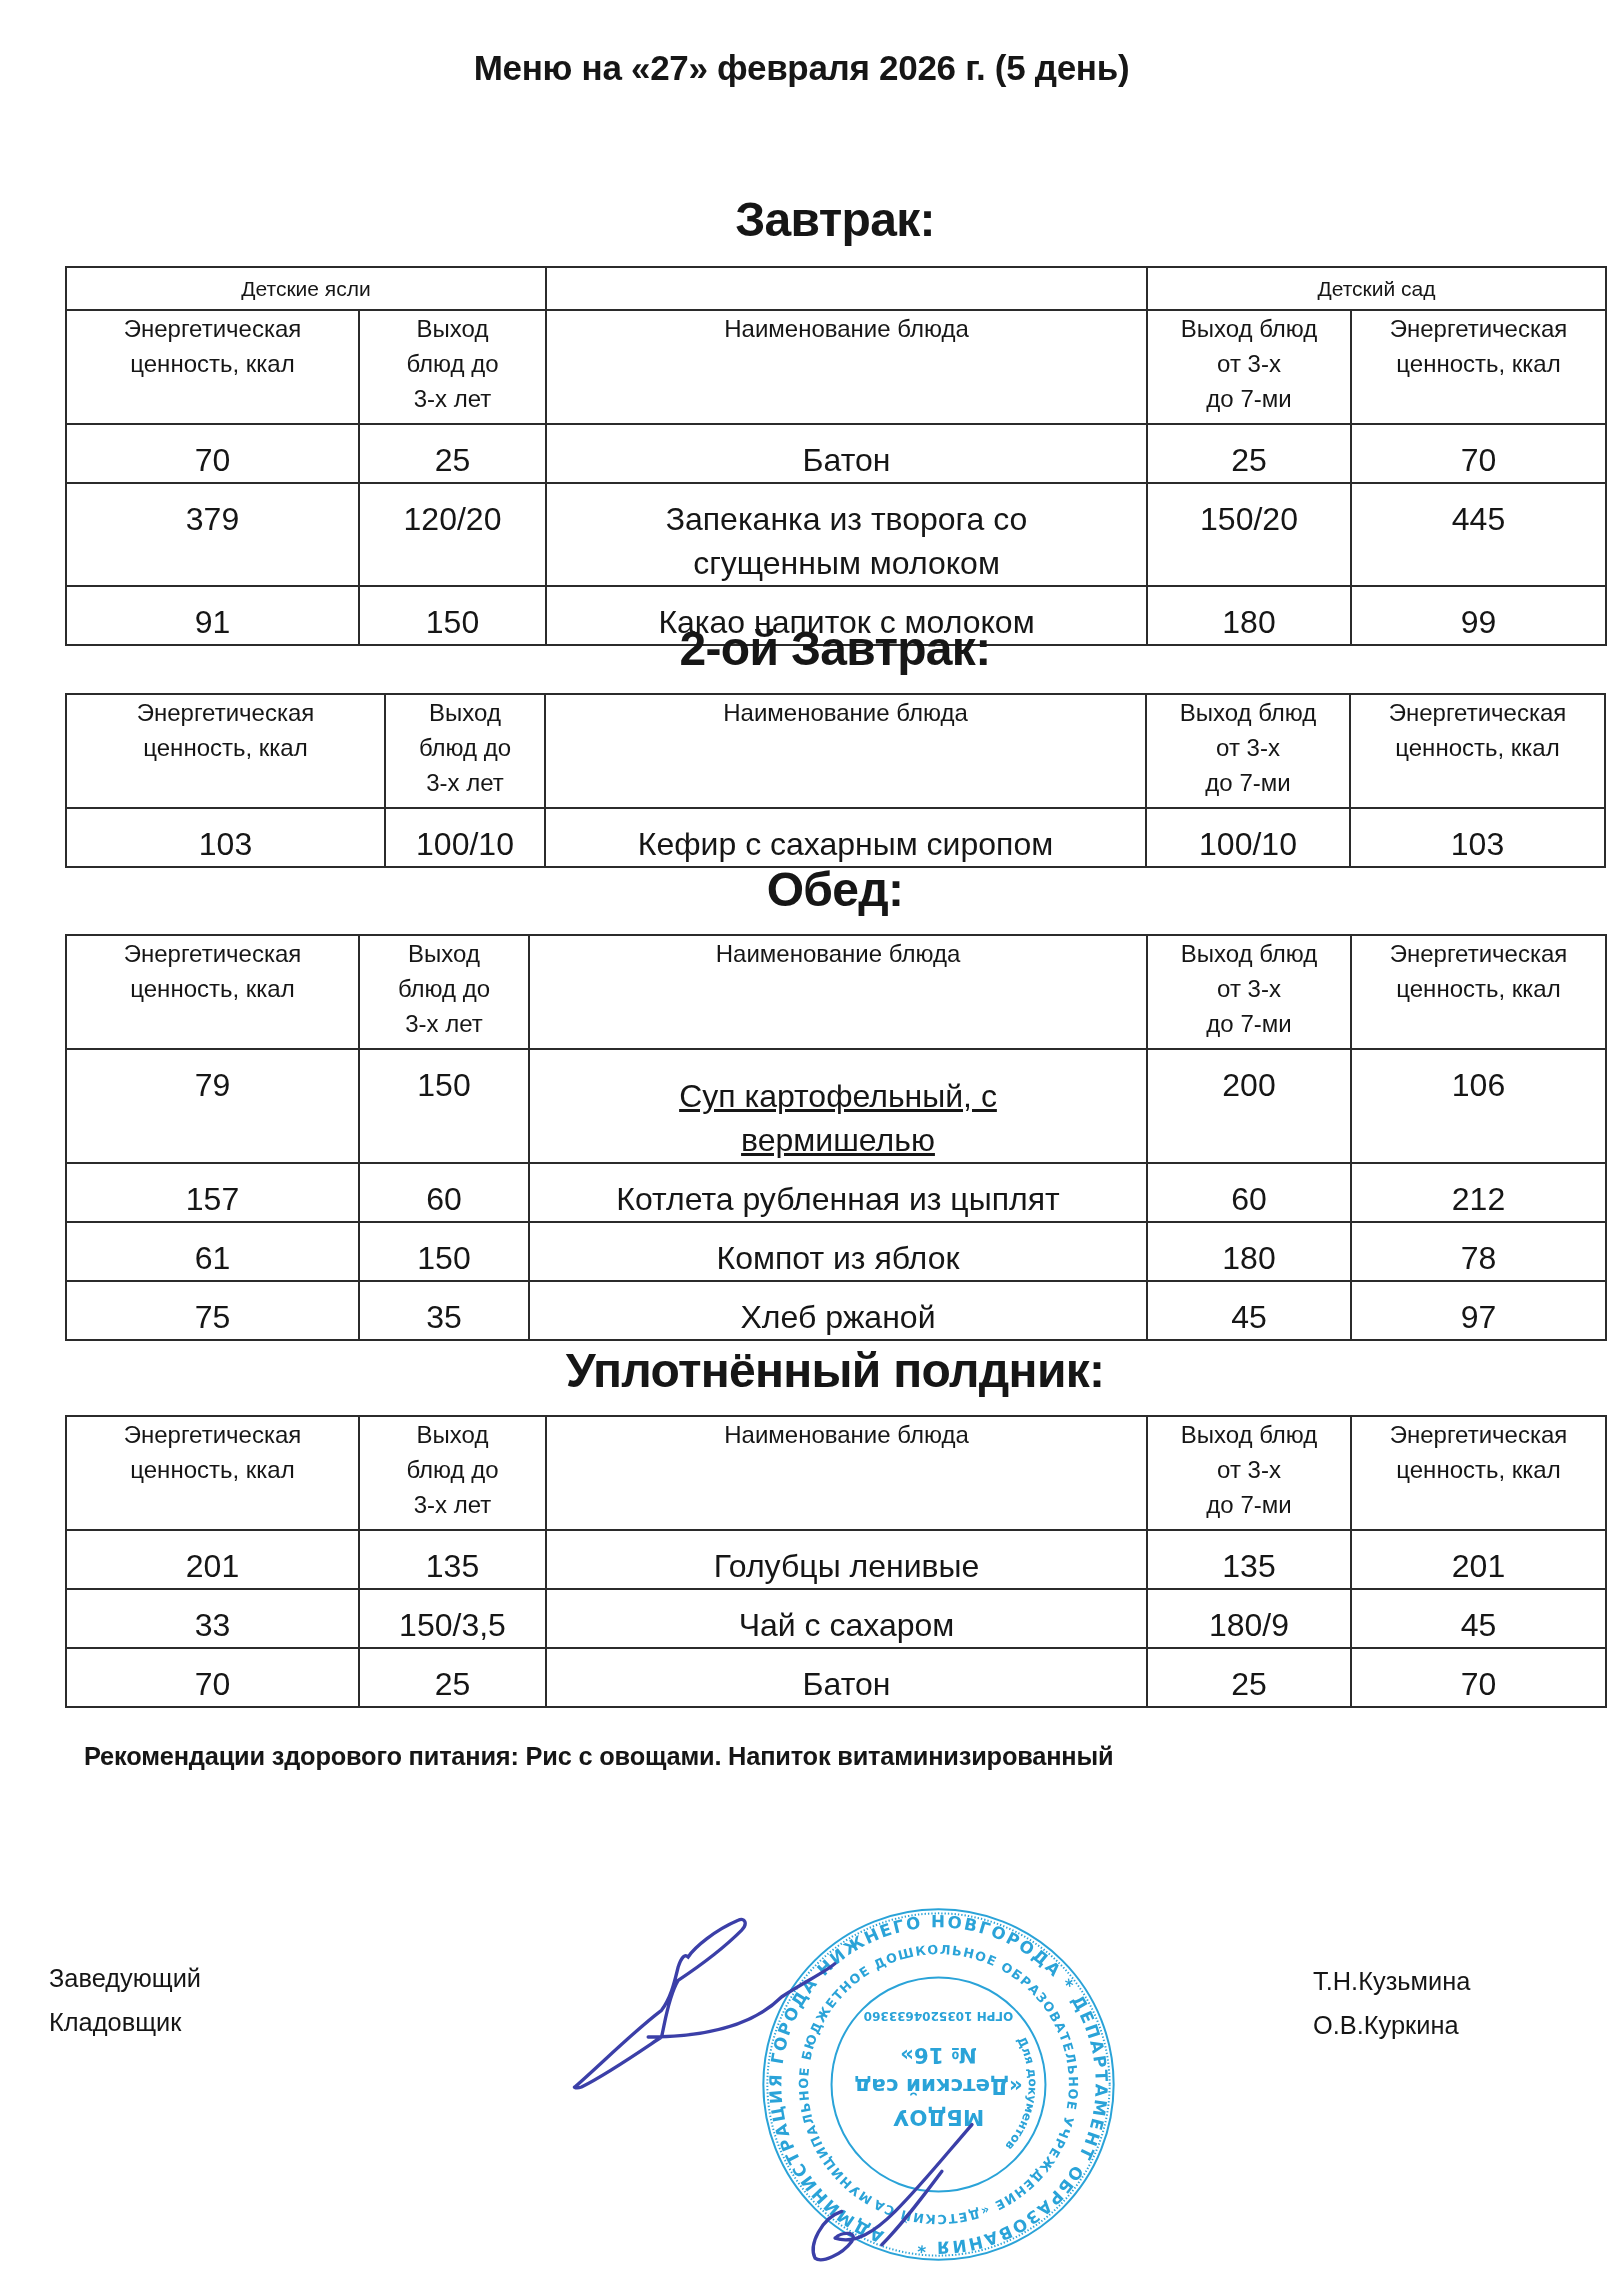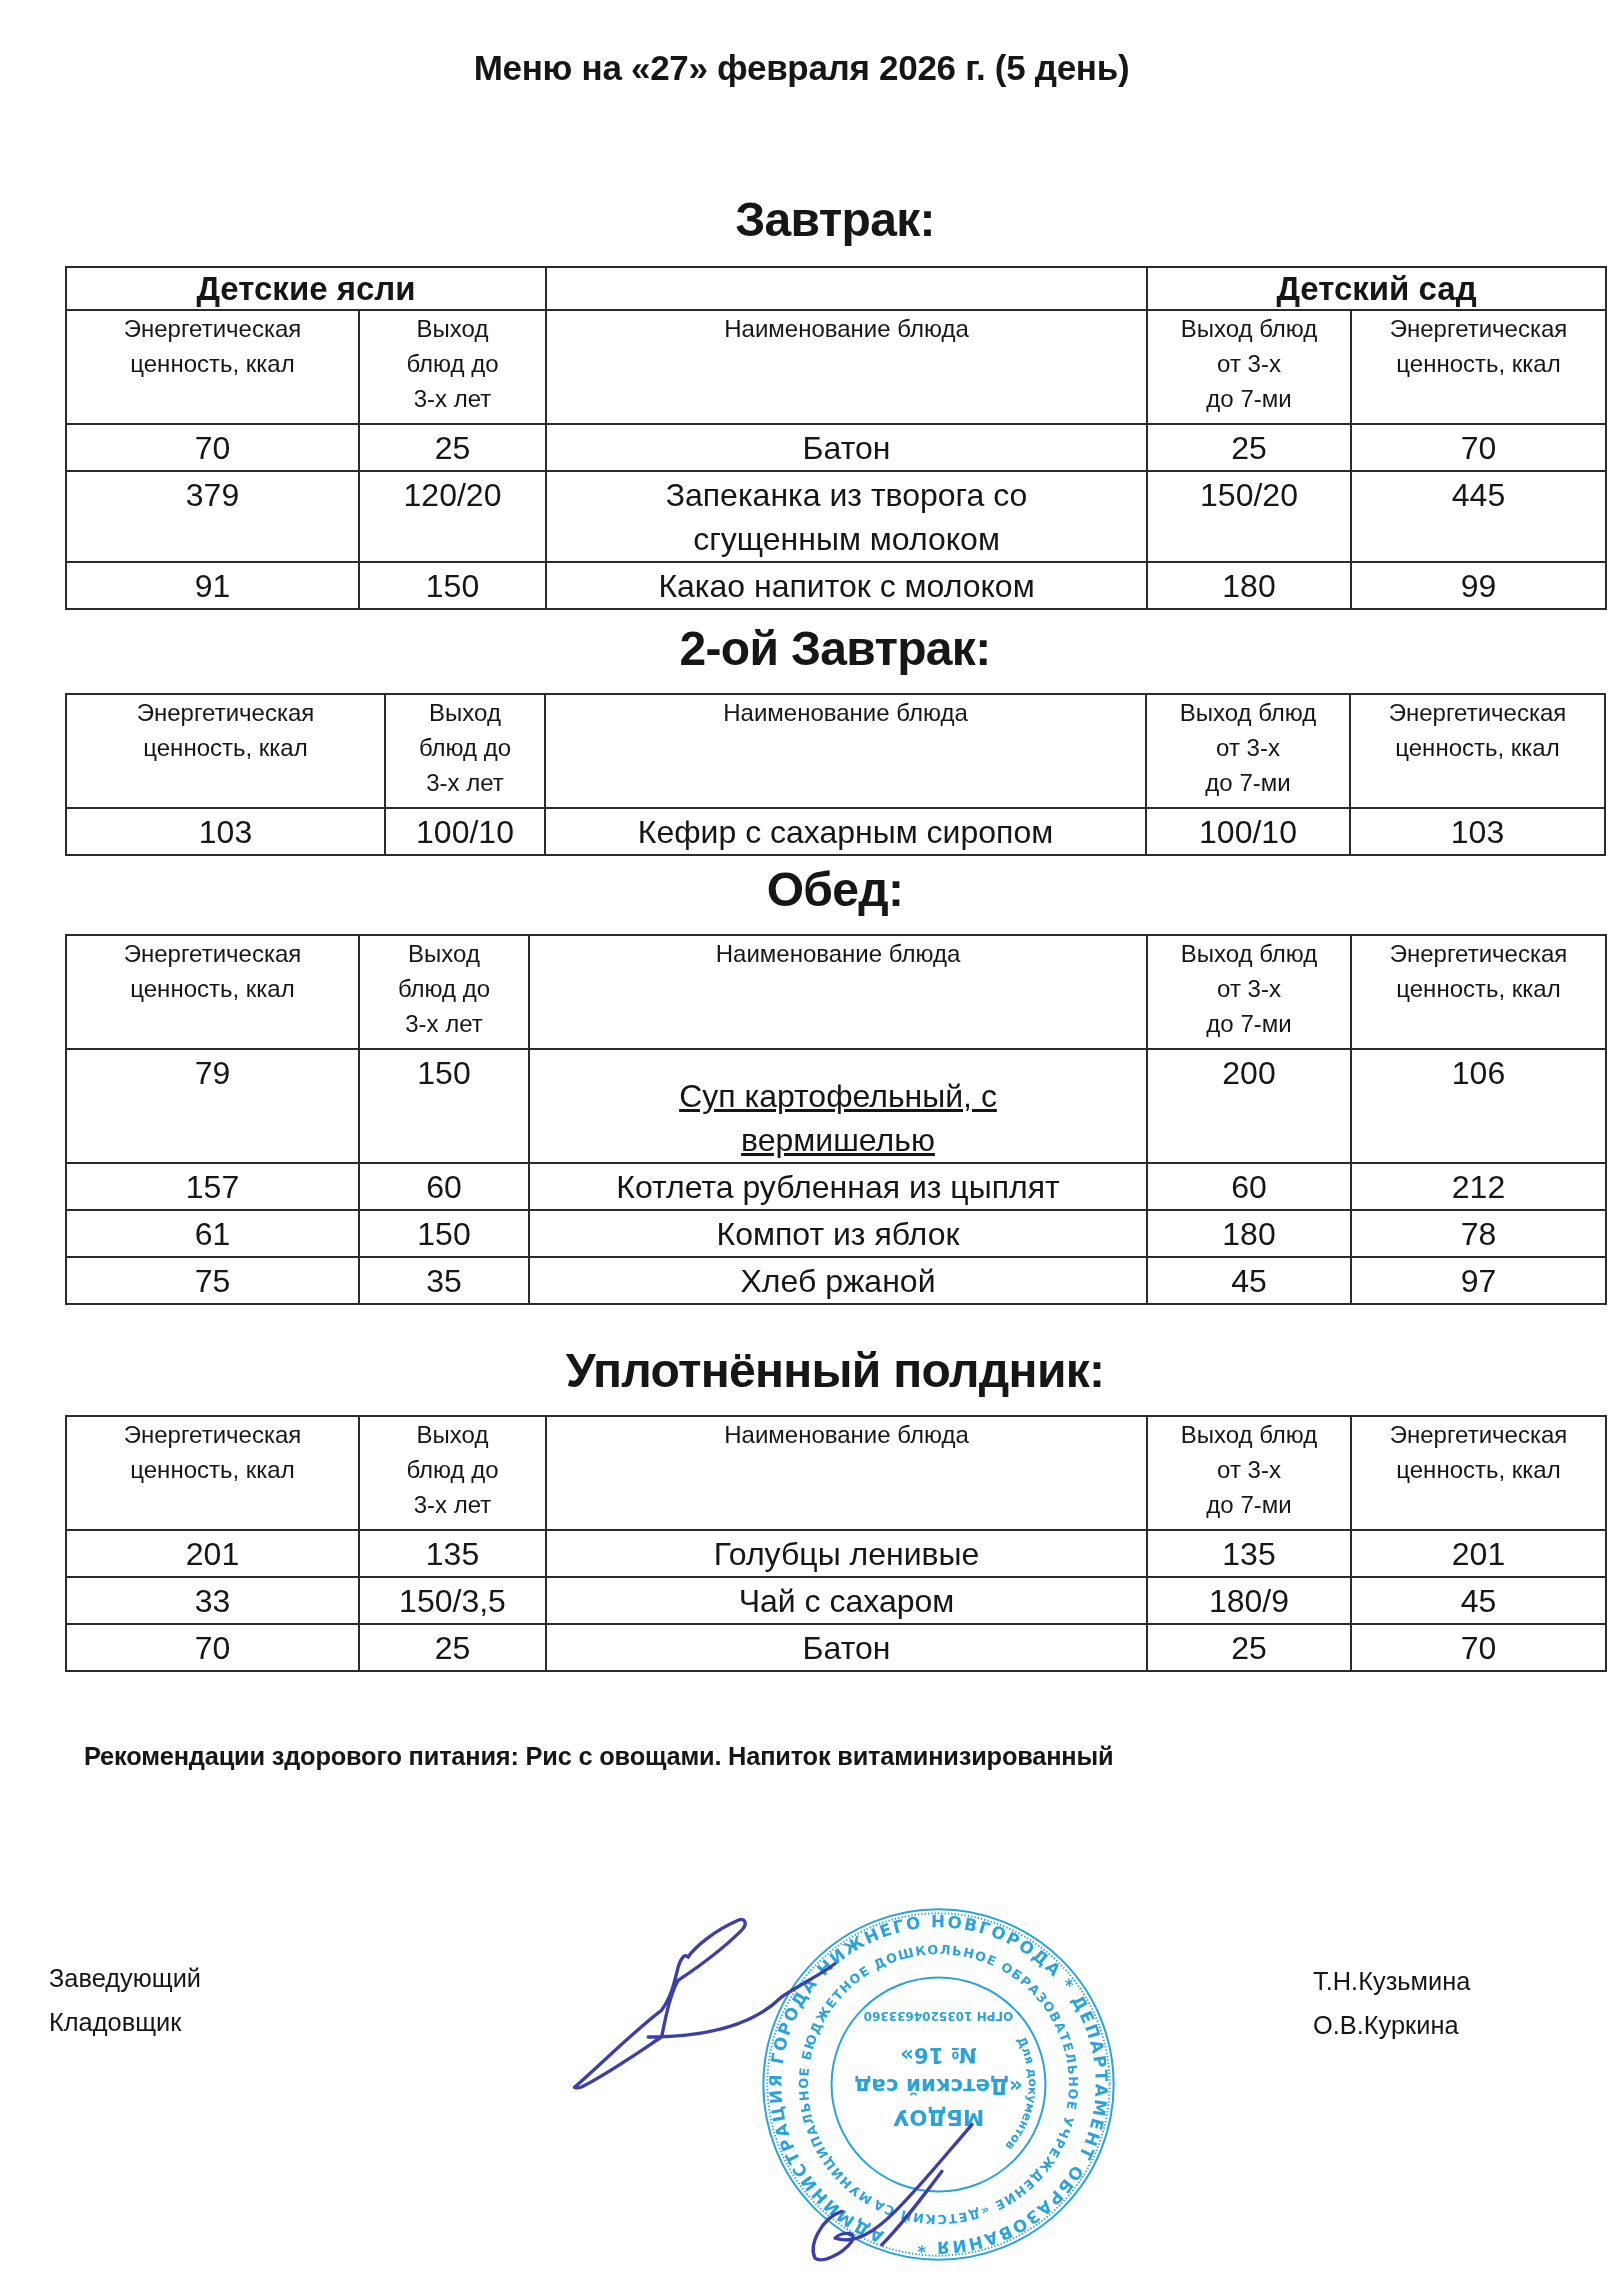--- a/index.html
+++ b/index.html
@@ -18,27 +18,27 @@
   }
   table.menu {
     position: absolute; left: 65px; width: 1539px;
     border-collapse: collapse; table-layout: fixed;
   }
   table.menu td, table.menu th {
     border: 2px solid #2b2b2b; padding: 0; text-align: center;
     vertical-align: top; font-weight: normal;
   }
   table.menu tr.group-row th {
-    font-size: 33px; font-weight: bold; height: 41px; vertical-align: middle; border-radius: 6px;
+    font-size: 21px; font-weight: normal; height: 41px; vertical-align: middle; border-radius: 6px;
   }
   table.menu tr.header-row th {
     font-size: 24px; line-height: 35px; height: 112px;
   }
   table.menu tr.data-row td {
-    font-size: 32px; line-height: 44px; padding-top: 1px;
+    font-size: 32px; line-height: 44px; padding-top: 13px;
   }
   .col-1 { width: 293px; }
   .col-2 { width: 187px; }
   .col-3 { width: 601px; }
   .col-4 { width: 204px; }
   .col-5 { width: 255px; }
   .recommendations {
     left: 84px; top: 1722px; font-size: 25.4px; font-weight: bold; letter-spacing: -0.2px; margin-top: 20px;
   }
   .sign-left { left: 49px; top: 1956px; font-size: 25.4px; line-height: 44px; }

